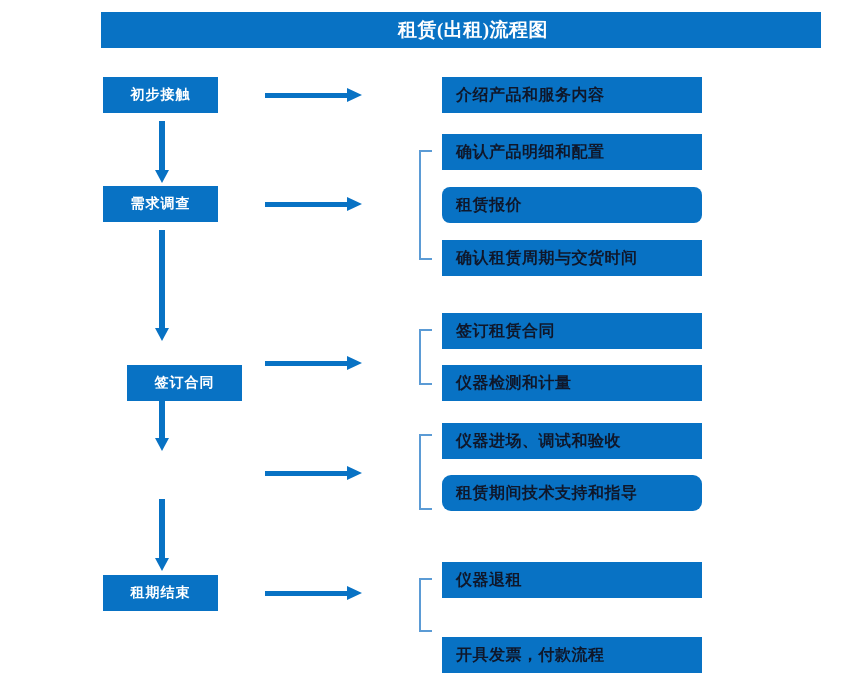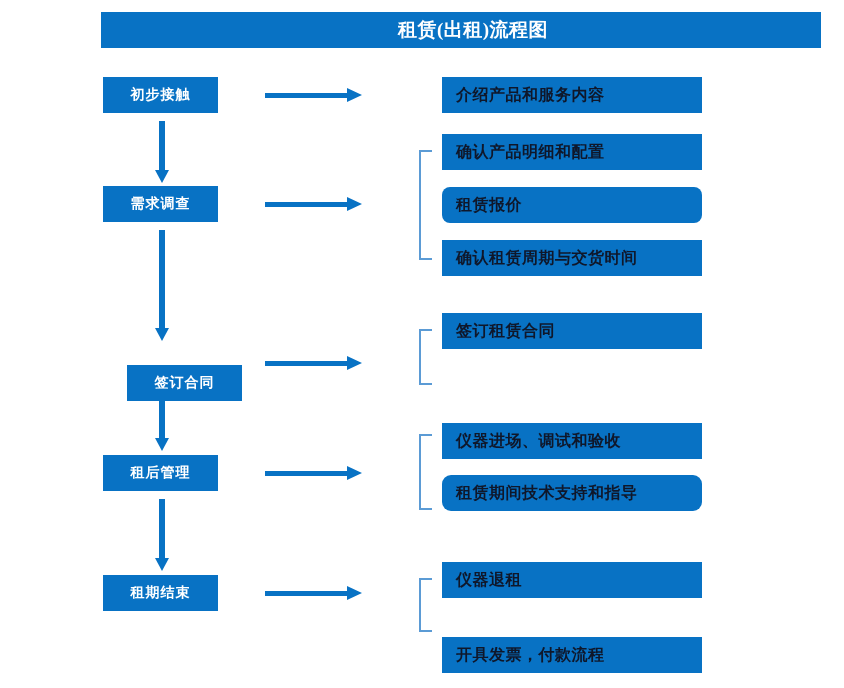--- a/index.html
+++ b/index.html
@@ -133,21 +133,20 @@
 </head>
 <body>
 
 <div id="canvas">
 
   <div class="title-bar">租赁(出租)流程图</div>
 
   <div class="stage-box" style="top:77px;">初步接触</div>
   <div class="stage-box" style="top:186px;">需求调查</div>
   <div class="stage-box" style="top:365px;margin-left:24px;">签订合同</div>
-  <div class="stage-box" style="top:455px;">租后管理</div>
   <div class="stage-box" style="top:575px;">租期结束</div>
 
   <div class="v-arrow" style="top:121px; height:62px;">
     <div class="shaft" style="height:50px;"></div>
     <div class="head" style="top:49px;"></div>
   </div>
   <div class="v-arrow" style="top:230px; height:112px;">
     <div class="shaft" style="height:99px;"></div>
     <div class="head" style="top:98px;"></div>
   </div>
@@ -186,20 +185,21 @@
   <div class="bracket" style="top:434px; height:76px;"></div>
   <div class="bracket" style="top:578px; height:54px;"></div>
 
   <div class="detail-box" style="top:77px;">介绍产品和服务内容</div>
 
   <div class="detail-box" style="top:134px;">确认产品明细和配置</div>
   <div class="detail-box" style="top:187px;border-radius:8px;">租赁报价</div>
   <div class="detail-box" style="top:240px;">确认租赁周期与交货时间</div>
 
   <div class="detail-box" style="top:313px;">签订租赁合同</div>
+  <div class="detail-box" style="top:365px;">仪器检测和计量</div>
 
   <div class="detail-box" style="top:423px;">仪器进场、调试和验收</div>
   <div class="detail-box" style="top:475px;border-radius:9px;">租赁期间技术支持和指导</div>
 
   <div class="detail-box" style="top:562px;">仪器退租</div>
   <div class="detail-box" style="top:637px;">开具发票，付款流程</div>
 
 </div>
 
 </body></html>

